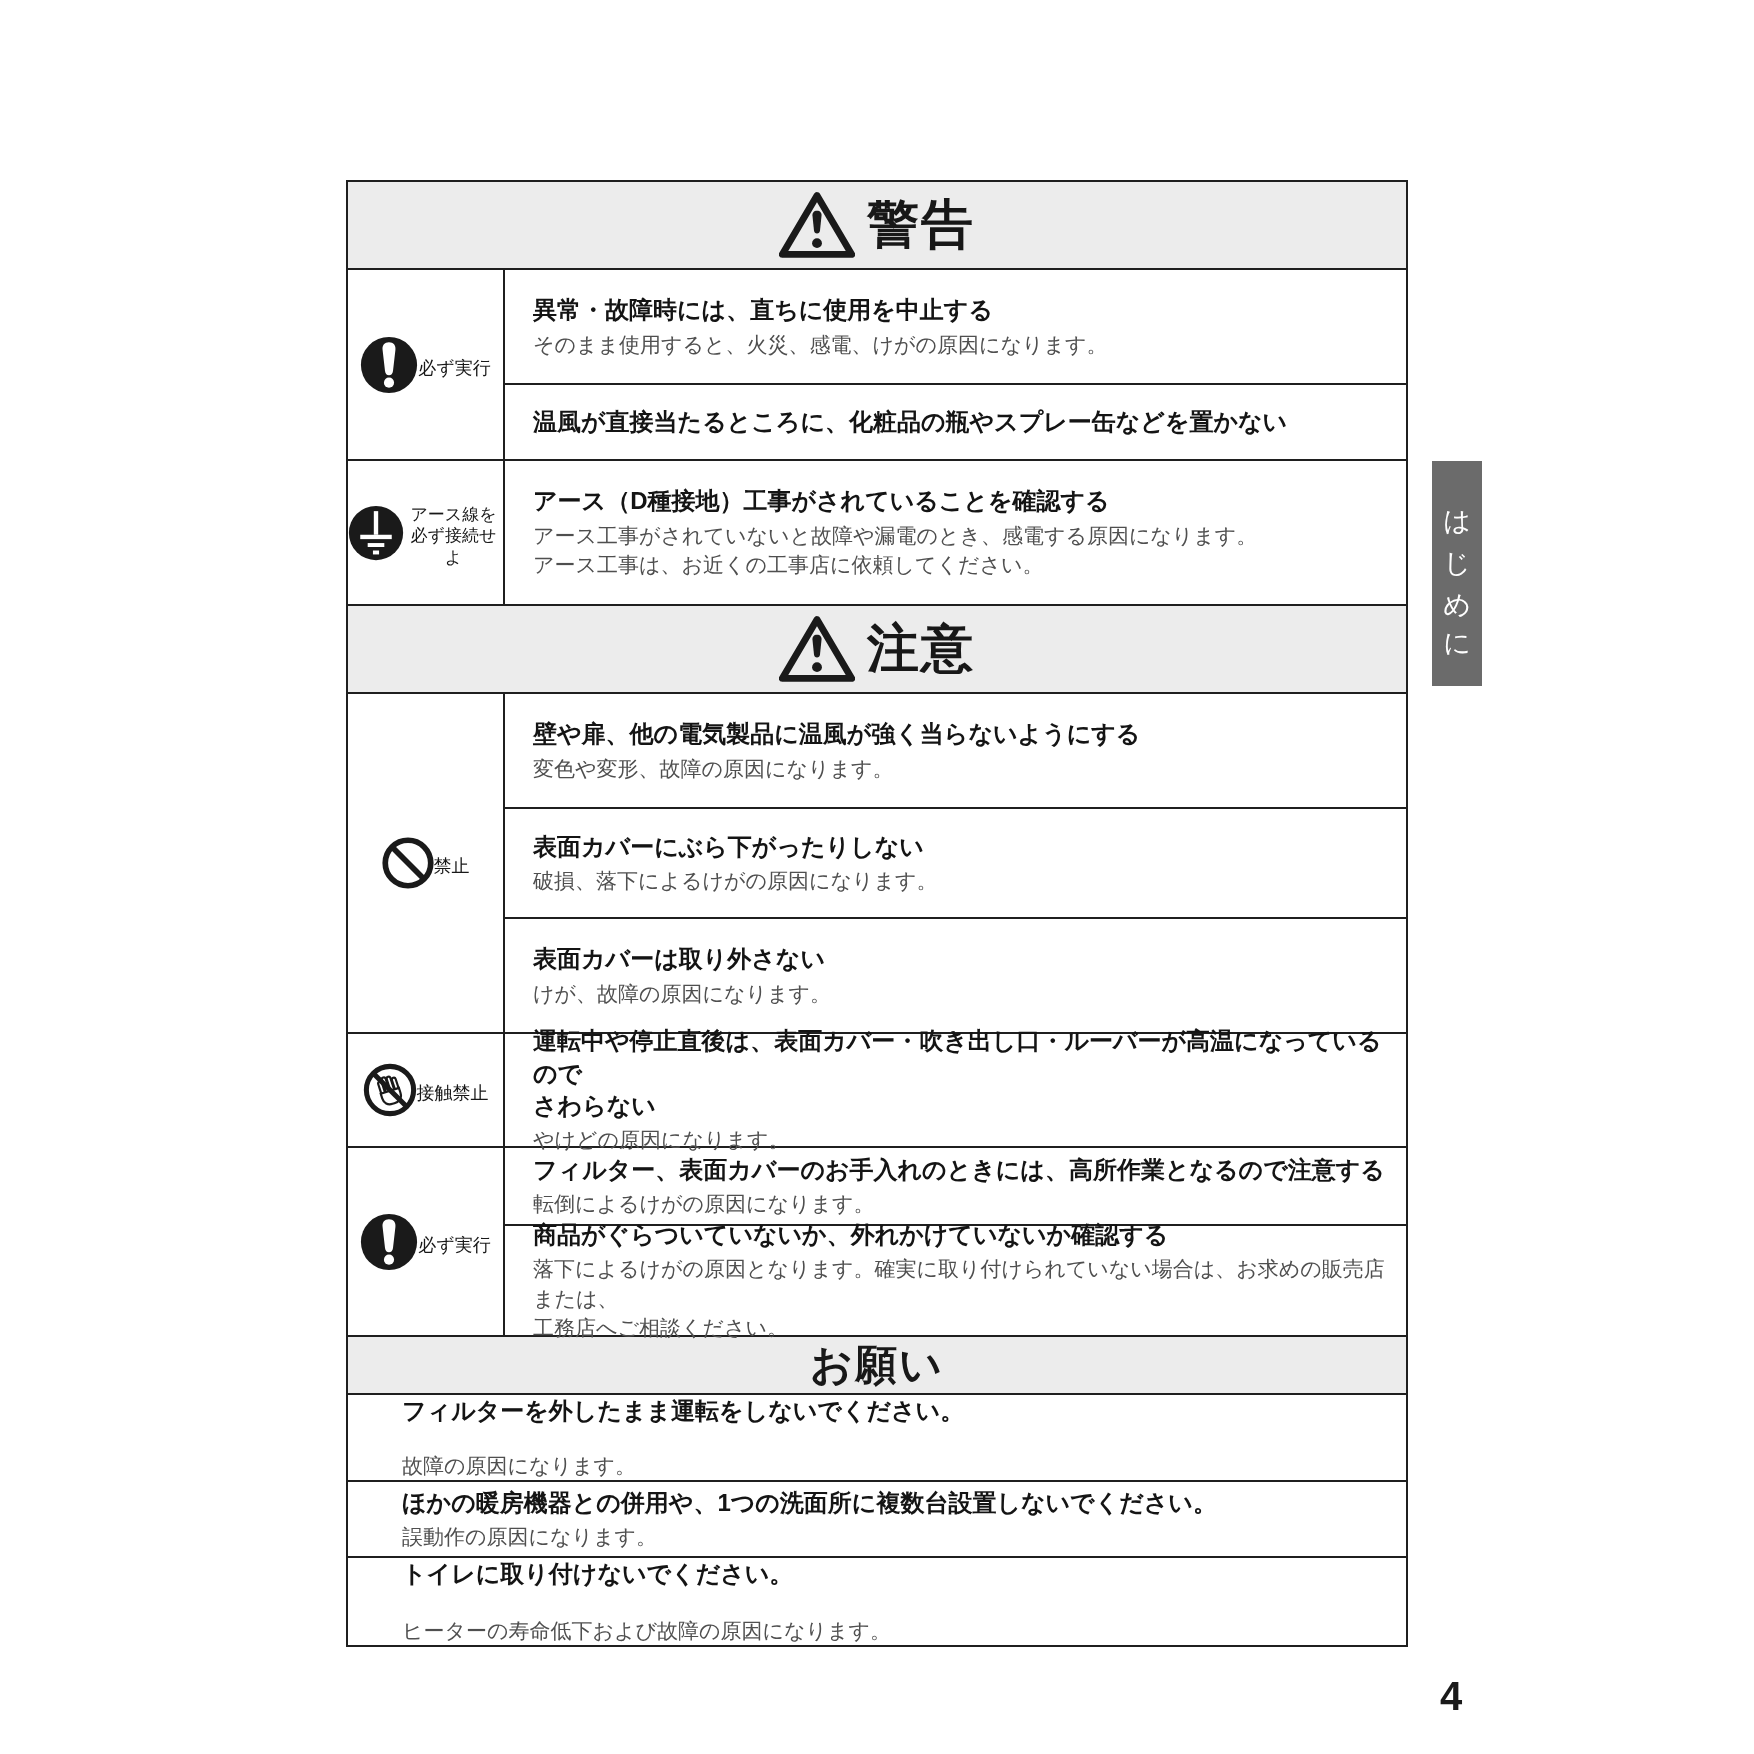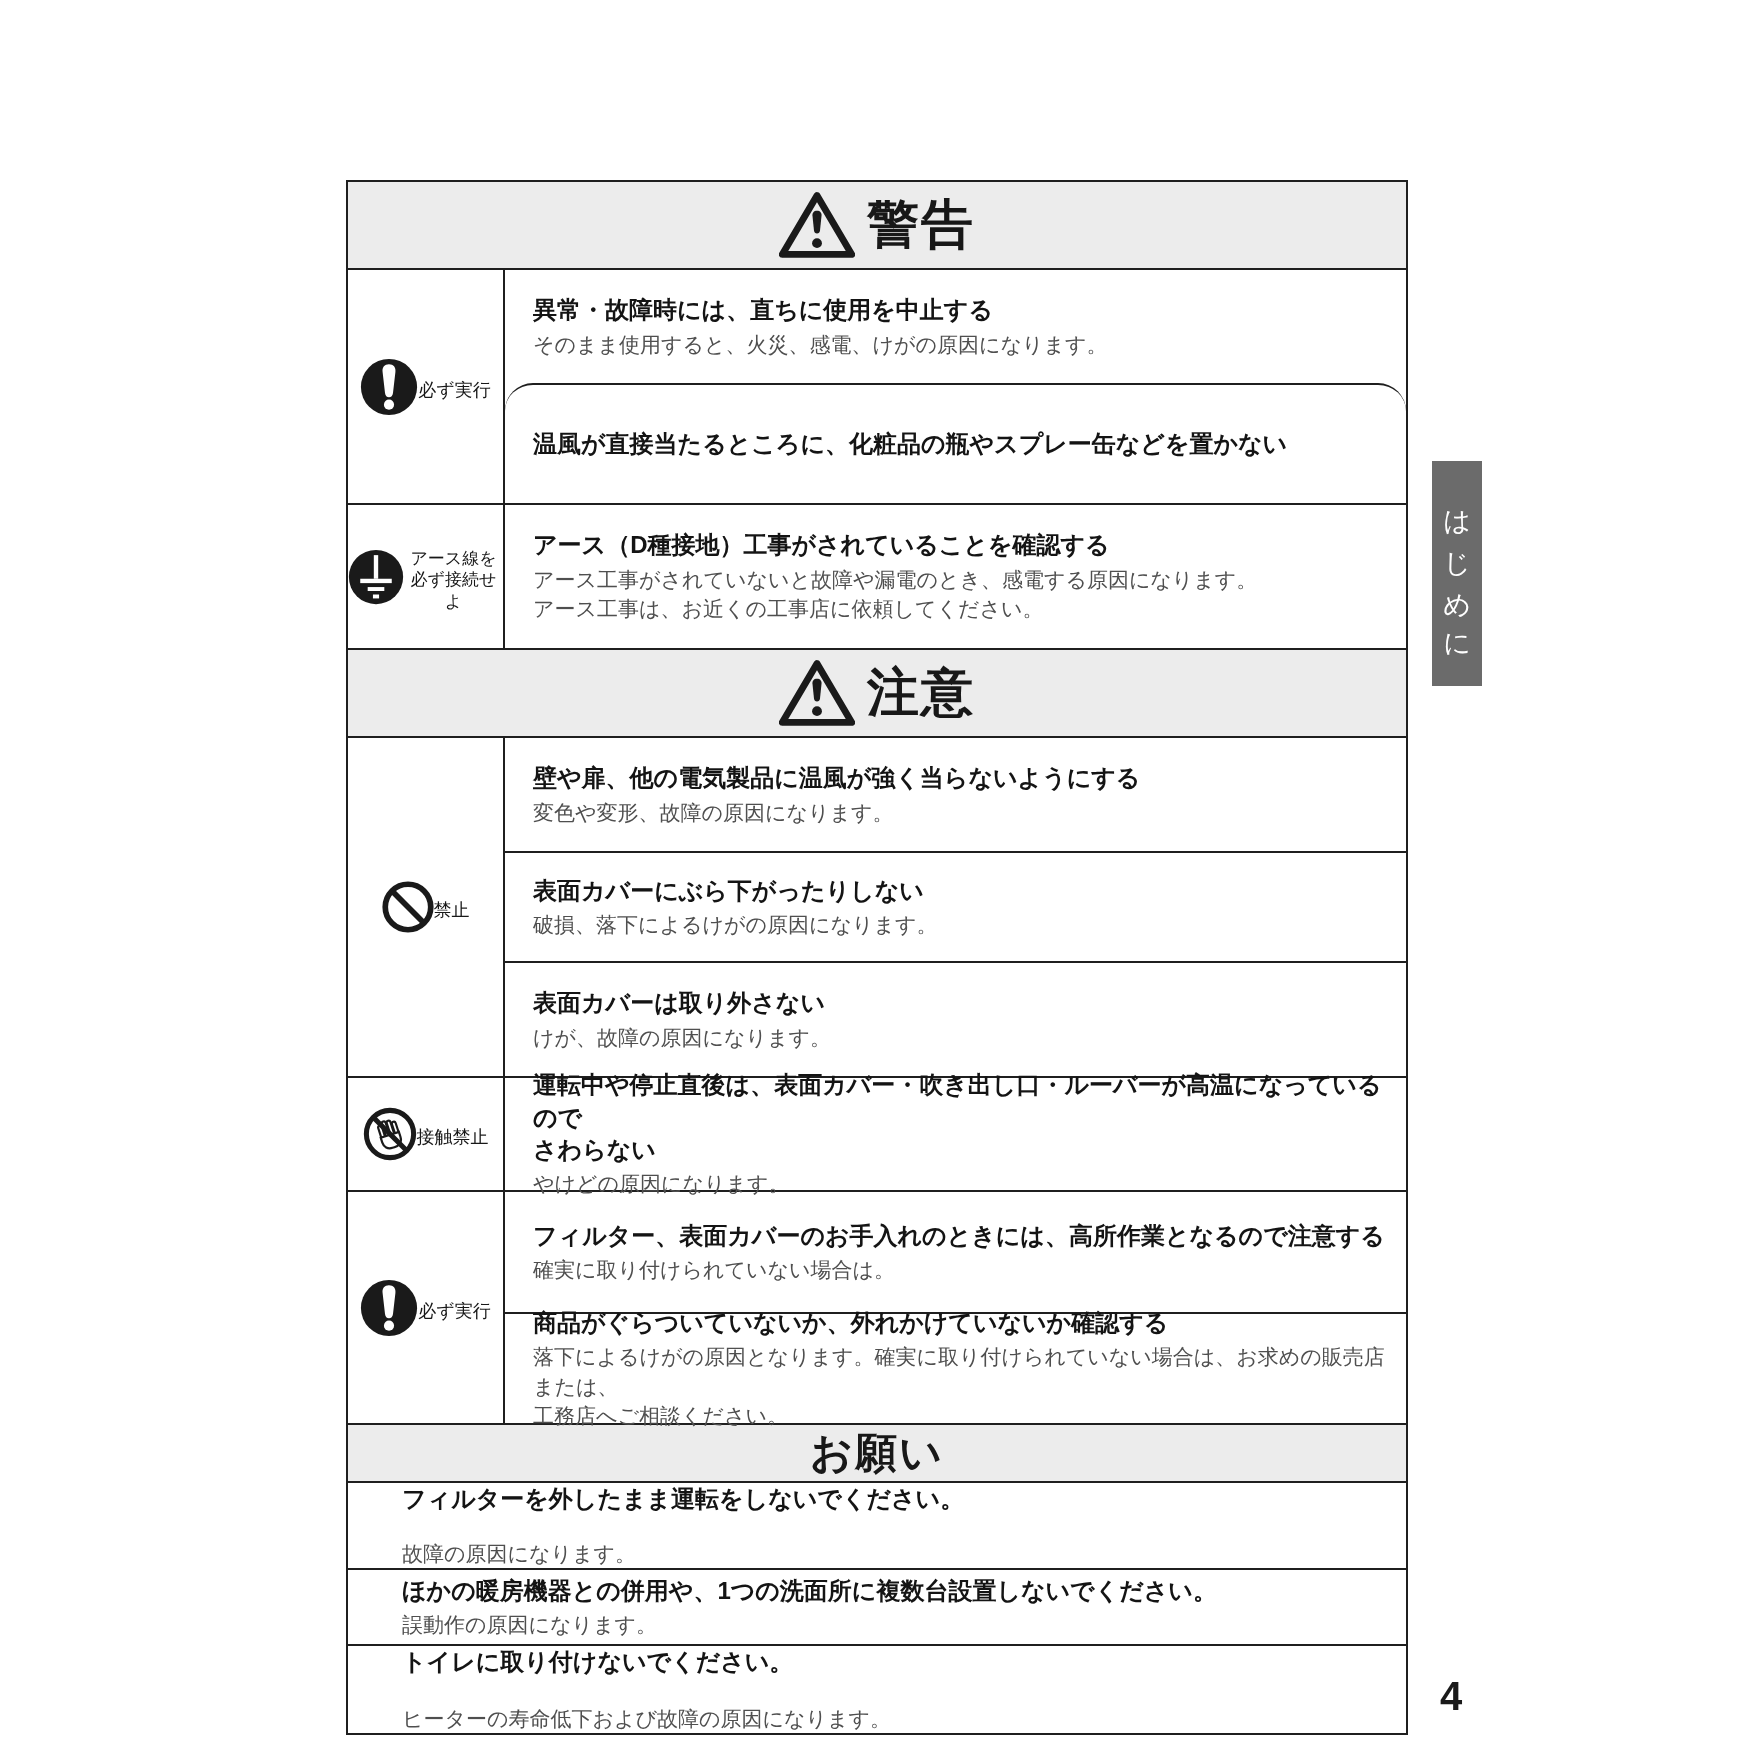--- a/index.html
+++ b/index.html
@@ -70,21 +70,21 @@
     writing-mode:vertical-rl;
     display:flex; align-items:center; justify-content:center;
     font-size:27px; letter-spacing:10px;
   }
   .page-number {
     position:absolute; left:1440px; top:1676px;
     font-size:40px; font-weight:600; color:#1a1a1a; line-height:1;
   }
 
   .h113 { height:113px; }
-  .h109 { height:120px;border-radius:28px; }
+  .h109 { height:76px; }
   .h114 { height:143px; }
   .h110 { height:110px; }
   .h115 { height:115px; }
   .h112 { height:112px; }
   .h111 { height:111px; }
   .h87  { height:87px;justify-content:space-between; }
   .h76  { height:76px; }
   svg { display:block; }
 </style>
 </head>
@@ -221,21 +221,21 @@
             <circle cx="32" cy="32" r="31" fill="#1a1a1a"></circle>
             <path d="M32 7 C37 7 39.6 10.3 39.1 15.2 L36.4 38.5 C36.1 41.6 34.4 43.2 32 43.2 C29.6 43.2 27.9 41.6 27.6 38.5 L24.9 15.2 C24.4 10.3 27 7 32 7 Z" fill="#ffffff"></path>
             <circle cx="32" cy="51.5" r="5.6" fill="#ffffff"></circle>
           </svg>
         </span>
         <div class="icon-label">必ず実行</div>
       </div>
       <div class="items-col">
         <div class="item h109">
           <div class="item-title">フィルター、表面カバーのお手入れのときには、高所作業となるので注意する</div>
-          <div class="item-body">確実に取り付けられていない場合は。</div>
+          <div class="item-body">転倒によるけがの原因になります。</div>
         </div>
         <div class="item h111">
           <div class="item-title">商品がぐらついていないか、外れかけていないか確認する</div>
           <div class="item-body">落下によるけがの原因となります。確実に取り付けられていない場合は、お求めの販売店または、
 工務店へご相談ください。</div>
         </div>
       </div>
     </div>
 
     <div class="req-header">

